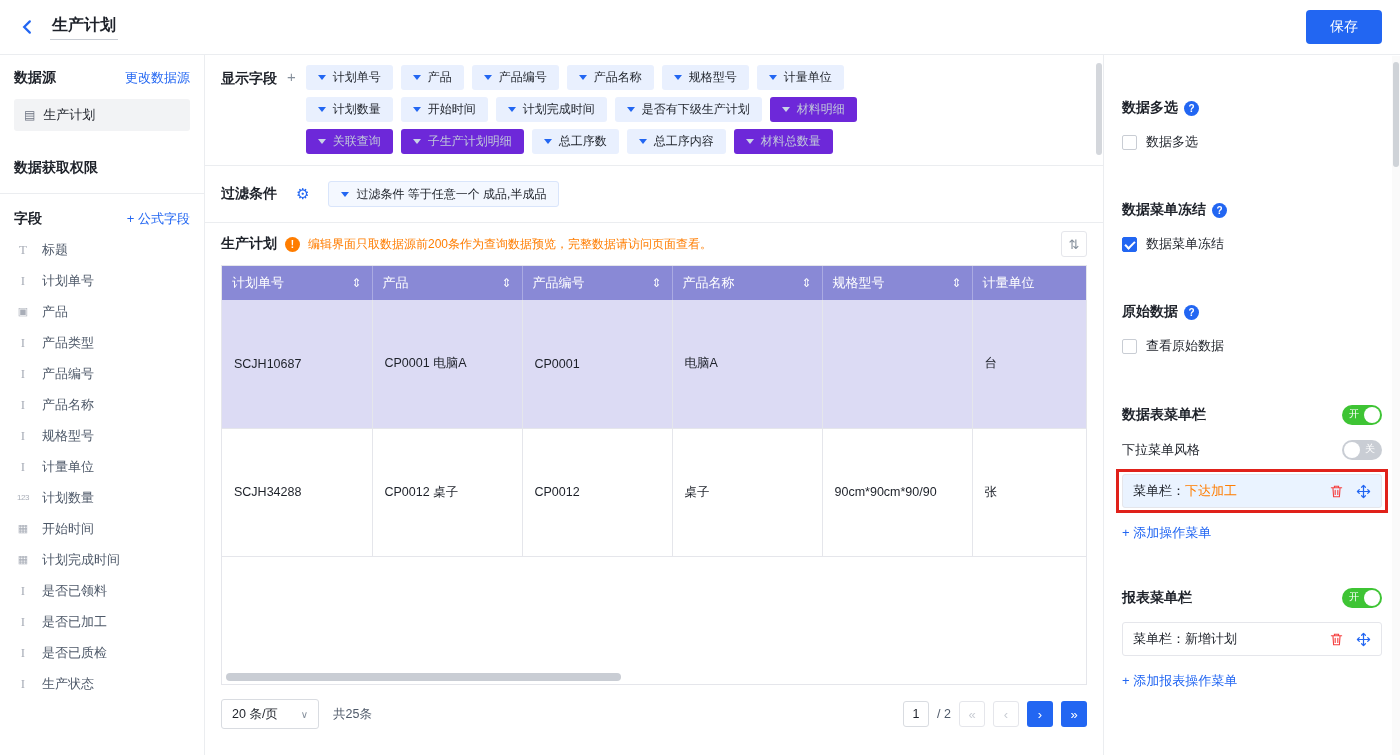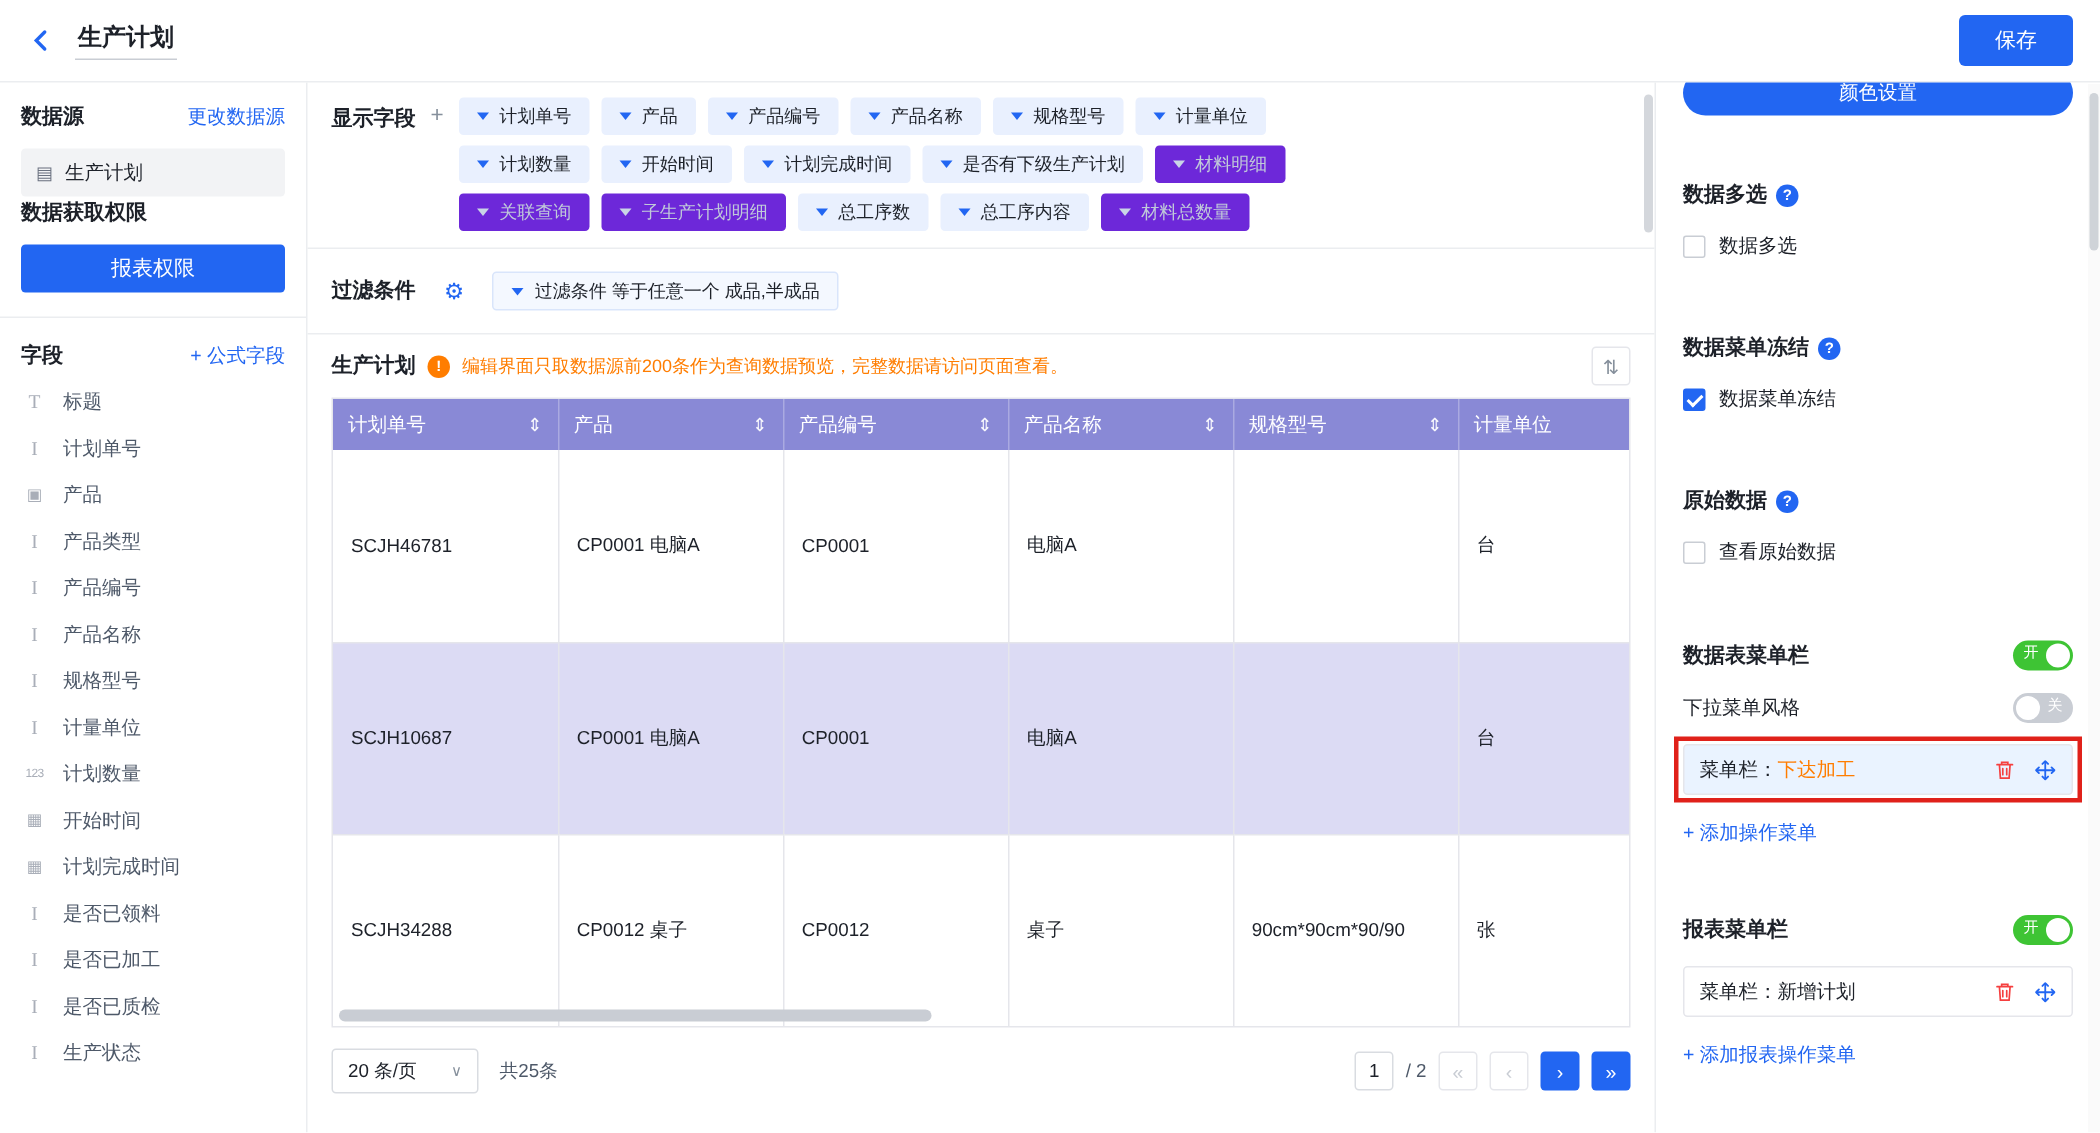--- a/index.html
+++ b/index.html
@@ -27,21 +27,21 @@
     height:34px;padding:0 24px;font-size:14px;cursor:pointer;}
   
   .layout{display:flex;height:700px;}
   
   .sidebar{width:205px;flex:none;border-right:1px solid var(--border);padding:14px 14px 0;}
   .side-row{display:flex;align-items:center;justify-content:space-between;}
   .sec-title{font-weight:bold;font-size:14px;}
   .blue-link{color:var(--primary);font-size:13px;cursor:pointer;text-decoration:none;}
   .ds-item{margin-top:12px;background:#F2F3F5;border-radius:3px;height:32px;display:flex;align-items:center;gap:8px;padding:0 10px;cursor:pointer;}
   .ds-icon{color:#6B7280;font-size:12px;}
-  .perm-title{margin-top:2px;}
+  .perm-title{margin-top:28px;}
   .perm-btn{margin-top:12px;width:100%;height:32px;background:var(--primary);color:#fff;border:none;border-radius:3px;font-size:14px;cursor:pointer;}
   .side-divider{height:1px;background:var(--border);margin:16px -14px;}
   .fields-head{display:flex;align-items:center;justify-content:space-between;margin-bottom:6px;}
   .field-item{height:31px;display:flex;align-items:center;gap:10px;color:#4E5969;cursor:pointer;}
   .f-icon{width:18px;flex:none;text-align:center;color:#A9AEB8;font-size:11px;}
   .f-icon.serif{font-family:"Liberation Serif",serif;font-size:13px;}
   .f-icon.num{font-size:8px;letter-spacing:-0.5px;}
   
   .main{flex:1;min-width:0;border-right:1px solid var(--border);padding:10px 16px 0;position:relative;}
   .df-block{display:flex;gap:10px;}
@@ -145,21 +145,20 @@
   <div class="sidebar">
     <div class="side-row">
       <span class="sec-title">数据源</span>
       <a class="blue-link">更改数据源</a>
     </div>
     <div class="ds-item">
       <span class="ds-icon">▤</span>
       <span>生产计划</span>
     </div>
     <div class="sec-title perm-title">数据获取权限</div>
-    <button class="perm-btn">报表权限</button>
     <div class="side-divider"></div>
     <div class="fields-head">
       <span class="sec-title">字段</span>
       <a class="blue-link">+ 公式字段</a>
     </div>
     <div class="field-item">
         <span class="f-icon serif">T</span>
         <span>标题</span>
       </div>
     <div class="field-item">
@@ -356,28 +355,20 @@
                 </span>
               </th>
             <th>
                 <span class="th-inner">
                   <span>计量单位</span>
                 </span>
               </th>
           </tr>
         </thead>
         <tbody>
-          <tr>
-            <td>SCJH46781</td>
-            <td>CP0001 电脑A</td>
-            <td>CP0001</td>
-            <td>电脑A</td>
-            <td></td>
-            <td>台</td>
-          </tr>
           <tr class="selected">
             <td>SCJH10687</td>
             <td>CP0001 电脑A</td>
             <td>CP0001</td>
             <td>电脑A</td>
             <td></td>
             <td>台</td>
           </tr>
           <tr>
             <td>SCJH34288</td>
@@ -403,21 +394,20 @@
         <span class="nav-btn disabled">«</span>
         <span class="nav-btn disabled">‹</span>
         <span class="nav-btn active">›</span>
         <span class="nav-btn active">»</span>
       </div>
     </div>
     <div class="mid-scroll-thumb"></div>
   </div>
 
   <div class="rpanel">
-    <button class="rp-btn">颜色设置</button>
 
     <div class="rp-sec-title">
       <span>数据多选</span>
       <span class="help-ic">?</span>
     </div>
     <div class="check-row">
       <span class="cbox"></span>
       <span>数据多选</span>
     </div>
 

